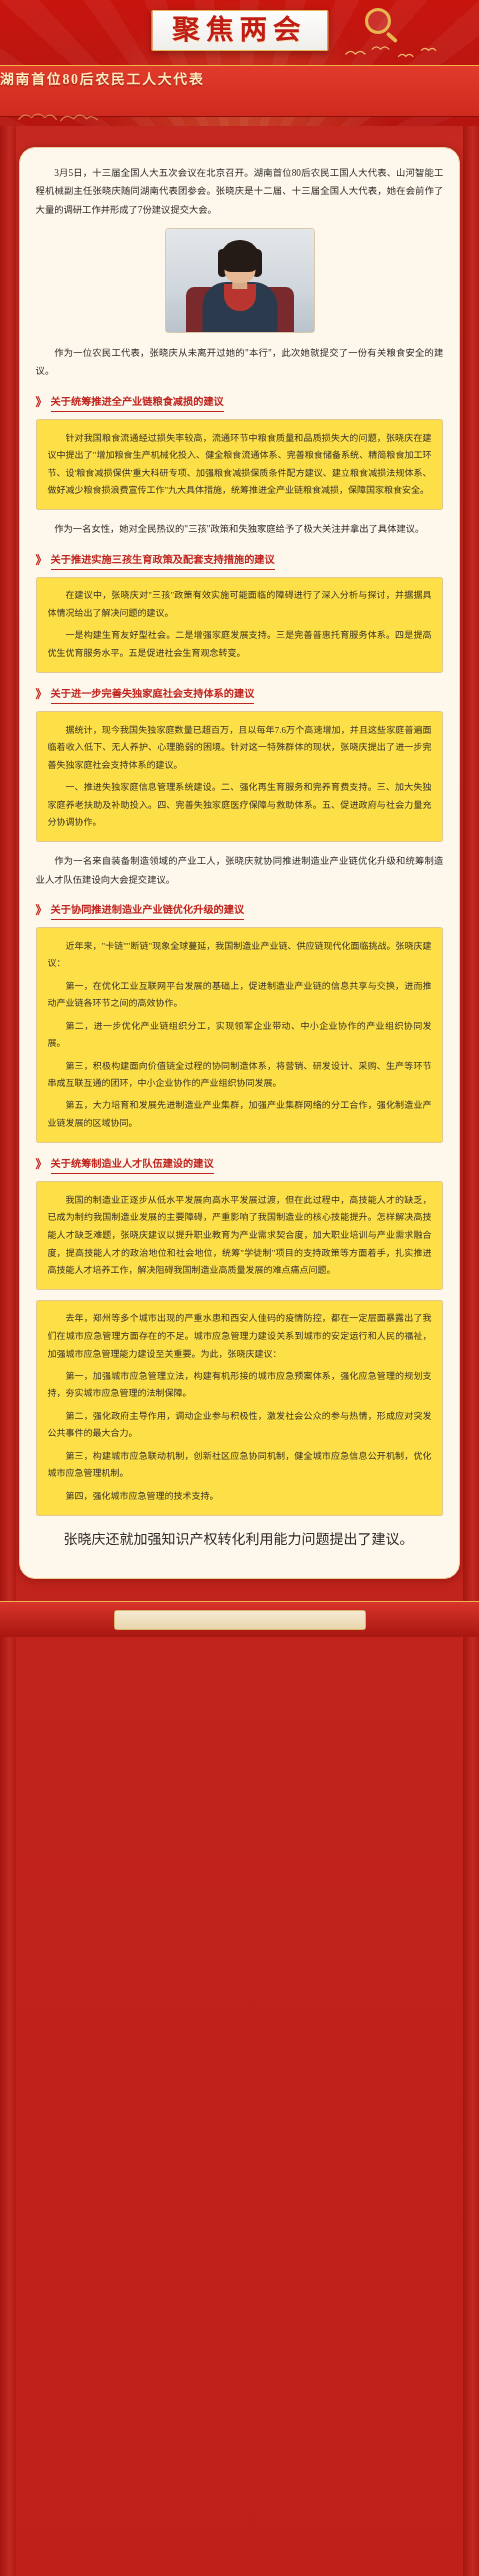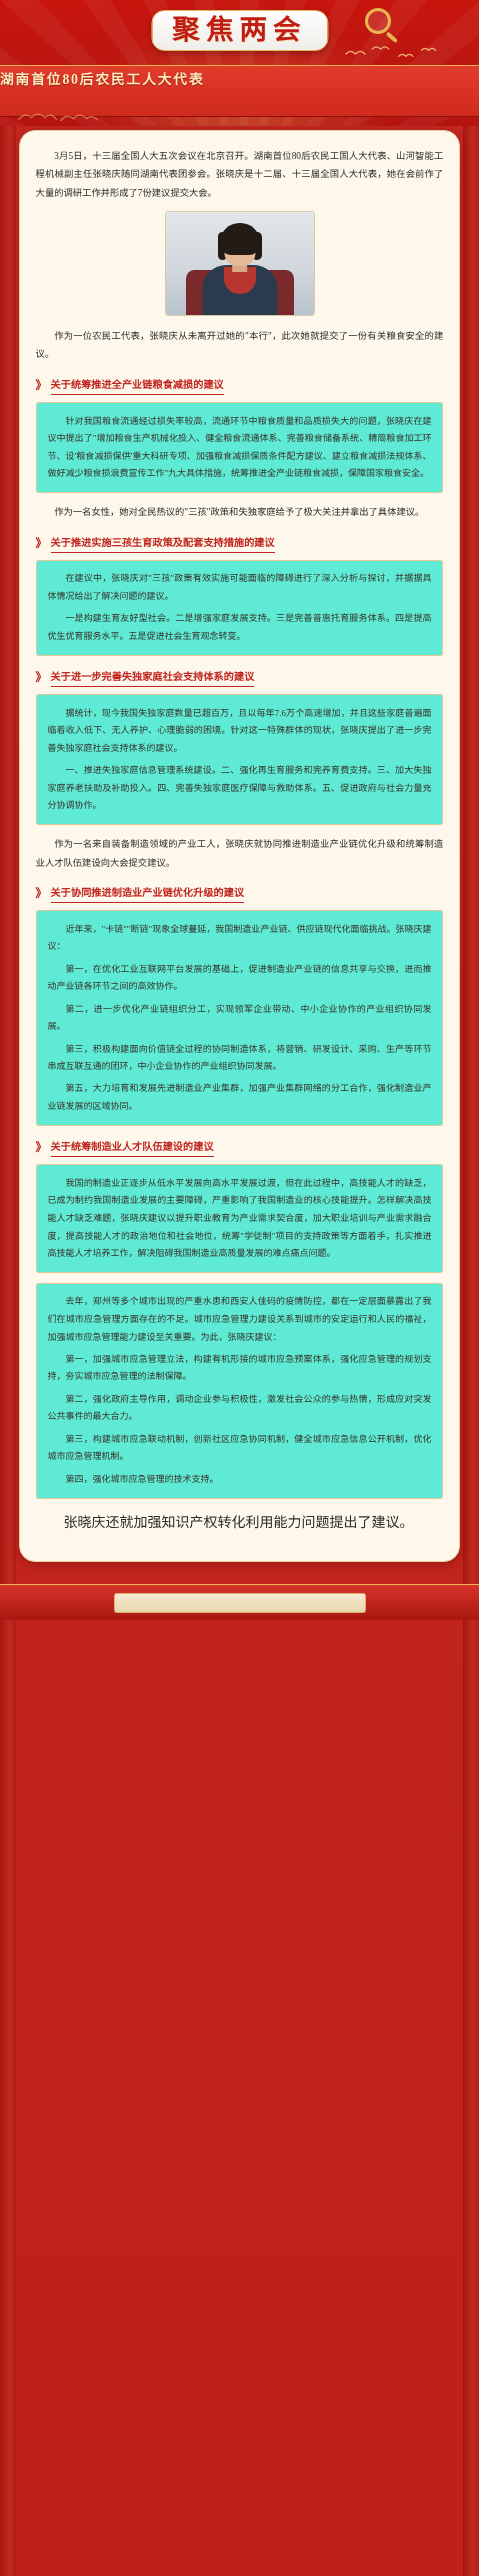--- a/index.html
+++ b/index.html
@@ -55,21 +55,21 @@
     border-top: 1.2px solid #f3b24a;
     border-bottom: 1.2px solid #8d0f0a;
   }
   .title-plate {
     position: absolute;
     left: 50%; top: 9.6px;
     transform: translateX(-50%);
     padding: 3.6px 20.4px;
     background: linear-gradient(180deg, #fdfdfd 0%, #f0eeea 100%);
     border: 1.8px solid #e8b650;
-    border-radius: 13px;
+    border-radius: 1px;
     box-shadow: 0 2.4px 6px rgba(0,0,0,0.28);
   }
   .title-plate .main-title {
     font-family: "Liberation Serif", "DejaVu Serif", serif;
     font-size: 27.6px;
     font-weight: bold;
     letter-spacing: 6px;
     color: #bf1d15;
     line-height: 1.15;
     white-space: nowrap;
@@ -120,21 +120,21 @@
   .cloud-deco {
     position: absolute;
     left: 15.6px; bottom: 2.4px;
     width: 90px; height: 15.6px;
     opacity: .55;
   }
 
   
   .content-card {
     position: relative;
-    margin: 4px 19px 0 19px;
+    margin: 21px 19px 0 19px;
     background: #fdf7ec;
     border: 1.2px solid #e9cf9c;
     border-radius: 16px;
     padding: 15.6px 15.6px 24px 15.6px;
     box-shadow: 0 1.8px 8.4px rgba(90,6,2,0.35);
   }
   .lead-p, .body-p {
     font-family: "Liberation Serif", "DejaVu Serif", serif;
     font-size: 9.3px;
     line-height: 2.0;
@@ -233,21 +233,21 @@
     font-size: 10.2px;
     font-weight: bold;
     color: #c0261f;
     line-height: 1.55;
     border-bottom: 1.2px solid #c0261f;
     padding-bottom: 1.2px;
   }
 
   
   .quote-block {
-    background: #5eead4;
+    background: #fde047;
     border: 0.6px solid #e3c895;
     border-radius: 2.4px;
     padding: 9.6px 10.8px;
     margin: 3.6px 0 9.6px 0;
   }
   .quote-block p {
     font-family: "Liberation Serif", "DejaVu Serif", serif;
     font-size: 9px;
     line-height: 1.95;
     color: #3a322a;

